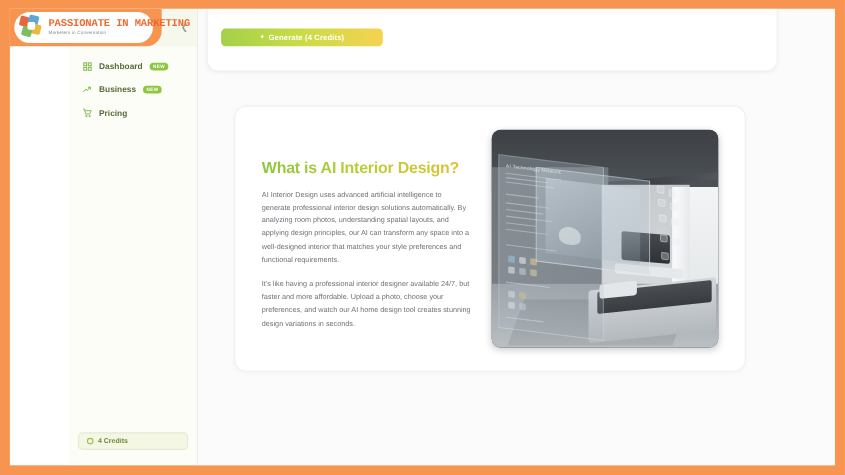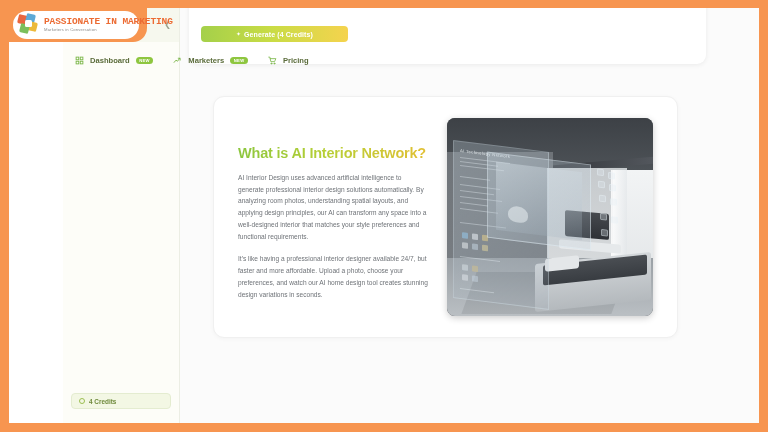--- a/index.html
+++ b/index.html
@@ -83,21 +83,21 @@
     background: #f6f8ee;
   }
   #dehome-label {
     font-size: 10px; font-weight: 700; color: #b9cc2e;
     letter-spacing: .1px;
   }
   #collapse-btn {
     margin-left: auto; color: #9aa08c; font-size: 8px; cursor: pointer;
     line-height: 1;
   }
-  #nav { padding-top: 8px; display: flex; flex-direction: row; align-items: flex-end; }
+  #nav { padding-top: 8px; display: flex; flex-direction: column; }
   .nav-item {
     display: flex; align-items: center; gap: 6px;
     height: 21px; padding: 0 8px 0 12px;
     cursor: pointer;
   }
   .nav-icon {
     width: 9px; height: 9px; flex: none;
     display: flex; align-items: center; justify-content: center;
     color: #7ab648;
   }
@@ -328,21 +328,21 @@
       <div id="generator-card">
         <div id="generate-btn">
           <span class="spark">✦</span>
           <span id="generate-label">Generate (4 Credits)</span>
         </div>
       </div>
 
       <div id="info-card">
 
         <div id="info-text">
-          <div class="grad-heading">What is AI Interior Network?</div>
+          <div class="grad-heading">What is AI Interior Design?</div>
           <p>AI Interior Design uses advanced artificial intelligence to generate professional interior design solutions automatically. By analyzing room photos, understanding spatial layouts, and applying design principles, our AI can transform any space into a well-designed interior that matches your style preferences and functional requirements.</p>
           <p>It's like having a professional interior designer available 24/7, but faster and more affordable. Upload a photo, choose your preferences, and watch our AI home design tool creates stunning design variations in seconds.</p>
         </div>
 
         <div id="info-media">
           <div id="room">
             <div class="r-ceiling"></div>
             <div class="r-ceil-beam"></div>
             <div class="r-wall-left"></div>
             <div class="r-wall-back"></div>
@@ -433,21 +433,21 @@
 
 
 
         <div class="nav-item">
           <span class="nav-icon">
             <svg viewBox="0 0 24 24" fill="none" stroke="#7ab648" stroke-width="2.4" stroke-linecap="round" stroke-linejoin="round">
               <path d="M3 17l5-6 4 3 6-8"></path>
                 <path d="M14 6h5v5"></path>
             </svg>
           </span>
-          <span class="nav-label">Marketers</span>
+          <span class="nav-label">Business</span>
           <span class="badge-new">NEW</span>
         </div>
 
         <div class="nav-item">
           <span class="nav-icon">
             <svg viewBox="0 0 24 24" fill="none" stroke="#7ab648" stroke-width="2.2" stroke-linecap="round" stroke-linejoin="round">
               <path d="M2 3h3l2.5 12h10L21 7H6"></path>
               <circle cx="9" cy="20" r="1.4"></circle>
                 <circle cx="17" cy="20" r="1.4"></circle>
             </svg>

